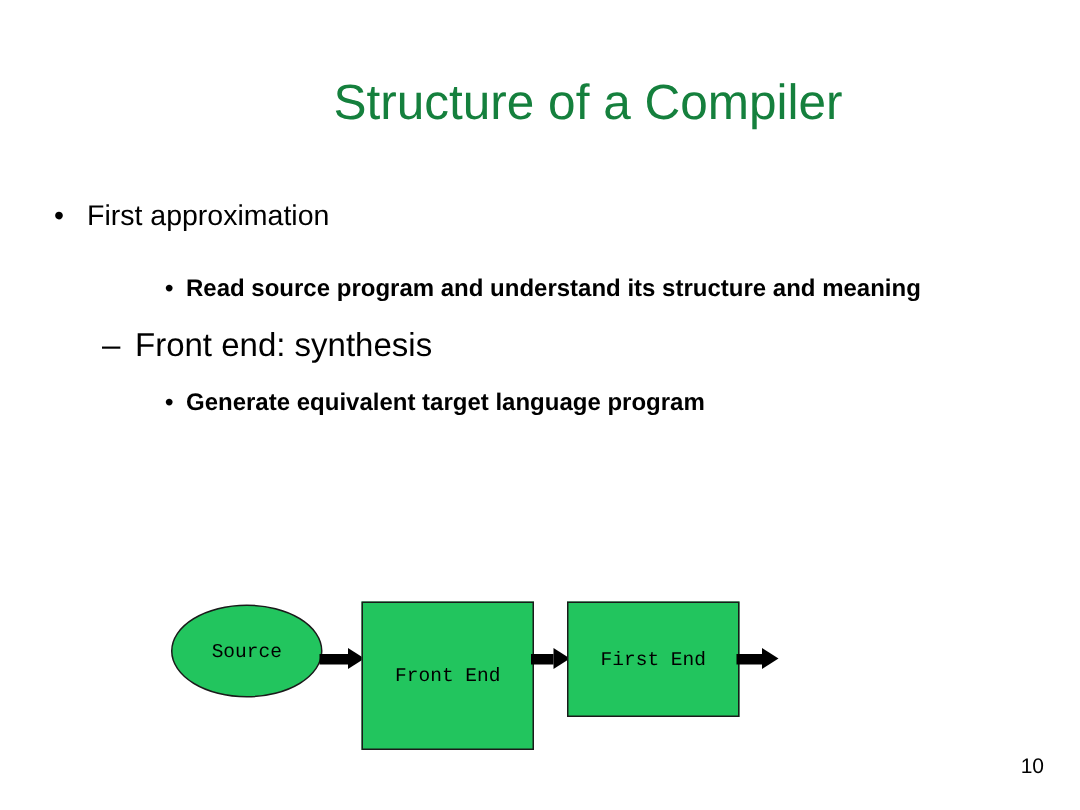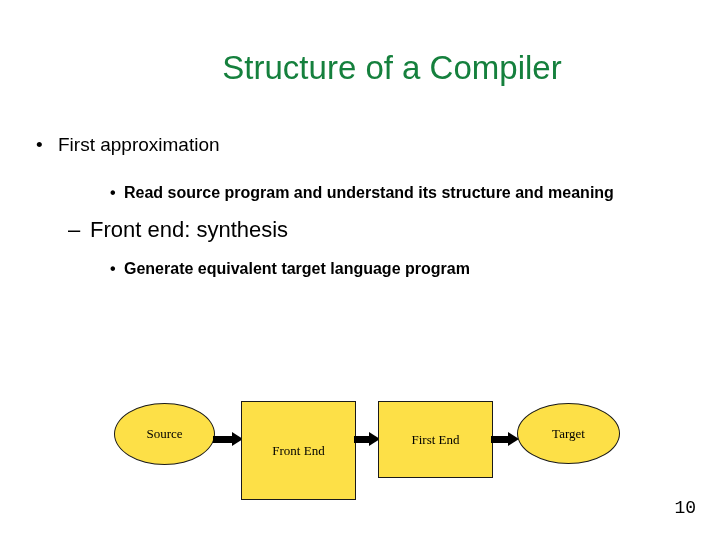--- a/index.html
+++ b/index.html
@@ -99,29 +99,29 @@
   #diagram {
     position: absolute;
     left: 0;
     top: 392px;
     width: 720px;
     height: 96px;
   }
   .node {
     position: absolute;
     box-sizing: border-box;
-    background: #fde047;
+    background: #22c55e;
     border: 1px solid #1a1a1a;
     display: flex;
     align-items: center;
     justify-content: center;
     color: #000000;
     font-size: 13px;
     font-weight: 400;
-    font-family: Liberation Serif, serif;
+    font-family: Liberation Mono, monospace;
   }
   .ellipse { border-radius: 50%; }
   .rect { border-radius: 0; }
 
   #node-source { left: 114px; top: 11px; width: 101px; height: 62px; }
   #node-front  { left: 241px; top: 9px;  width: 115px; height: 99px; }
   #node-back   { left: 378px; top: 9px;  width: 115px; height: 77px; }
   #node-target { left: 517px; top: 11px; width: 103px; height: 61px; }
 
   .arrow {
@@ -153,23 +153,23 @@
   #arrow-2 .head  { left: 15px; }
   #arrow-3 { left: 491px; width: 28px; }
   #arrow-3 .shaft { width: 17px; }
   #arrow-3 .head  { left: 17px; }
 
   
   #page-number {
     position: absolute;
     right: 24px;
     bottom: 22px;
-    font-size: 18px;
-    color: #000000;
-    font-family: Liberation Mono, monospace;
+    font-size: 14px;
+    color: #000000;
+    font-family: Liberation Sans, sans-serif;
   }
 </style>
 </head>
 <body>
 
 <div id="slide">
 
   <div id="slide-title">Structure of a Compiler</div>
 
   <div id="body-outline">
@@ -219,19 +219,18 @@
       <span class="head"></span>
     </div>
 
     <div class="node rect" id="node-back">First End</div>
 
     <div class="arrow" id="arrow-3">
       <span class="shaft"></span>
       <span class="head"></span>
     </div>
 
-    <div class="node ellipse" id="node-target">Target</div>
 
   </div>
 
   <div id="page-number">10</div>
 
 </div>
 
 </body></html>

